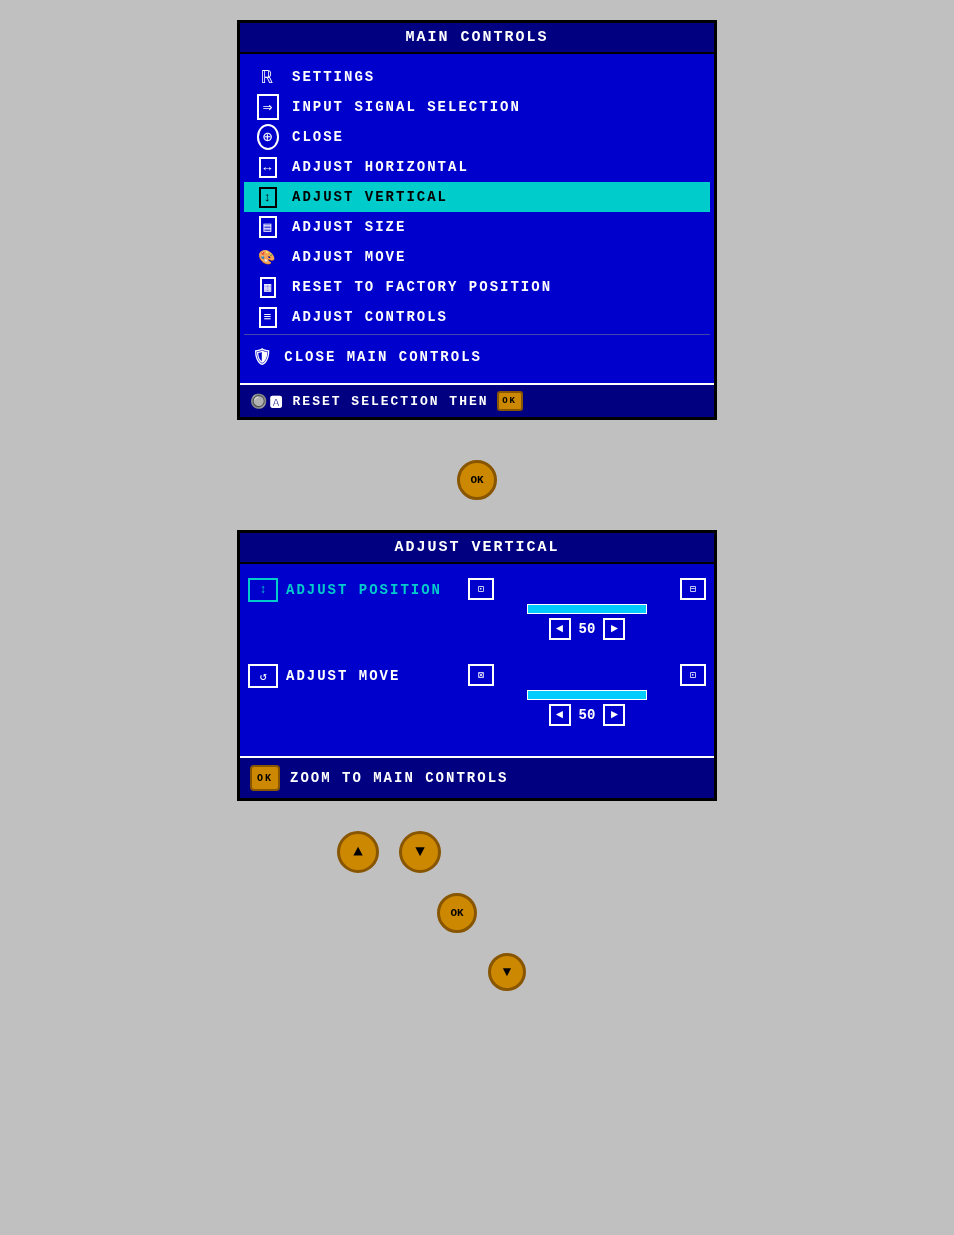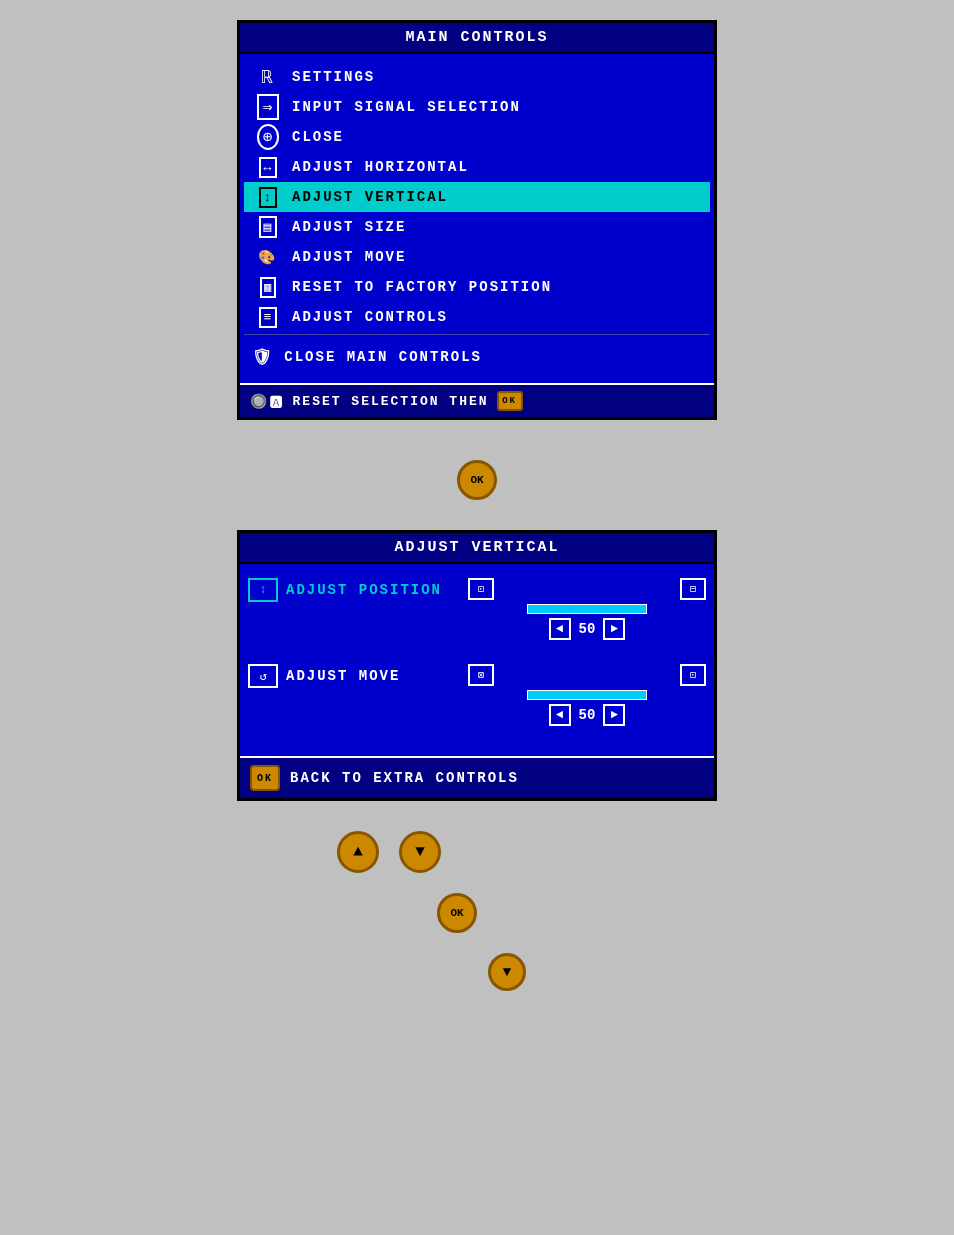--- a/index.html
+++ b/index.html
@@ -465,21 +465,21 @@
           <span>50</span>
           <div class="arrow-btn">►</div>
         </div>
       </div>
     </div>
 
   </div>
 
   <div class="back-bar">
     <div class="ok-circle-small">OK</div>
-    <span>BACK  TO  EXTRA  CONTROLS</span>
+    <span>ZOOM  TO  MAIN  CONTROLS</span>
   </div>
 </div>
 
 <div class="nav-buttons" style="justify-content: flex-start; padding-left: 100px;">
   <div class="nav-btn">▲</div>
   <div class="nav-btn">▼</div>
 </div>
 
 <div class="ok-right">
   <div class="ok-circle">OK</div>

